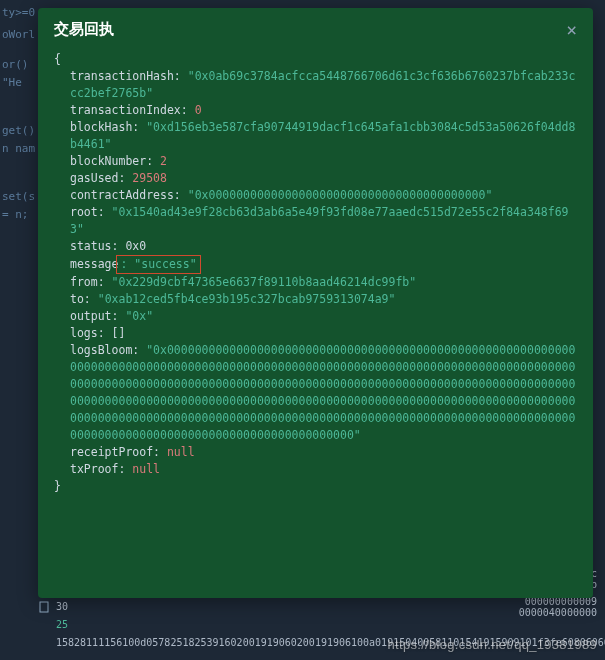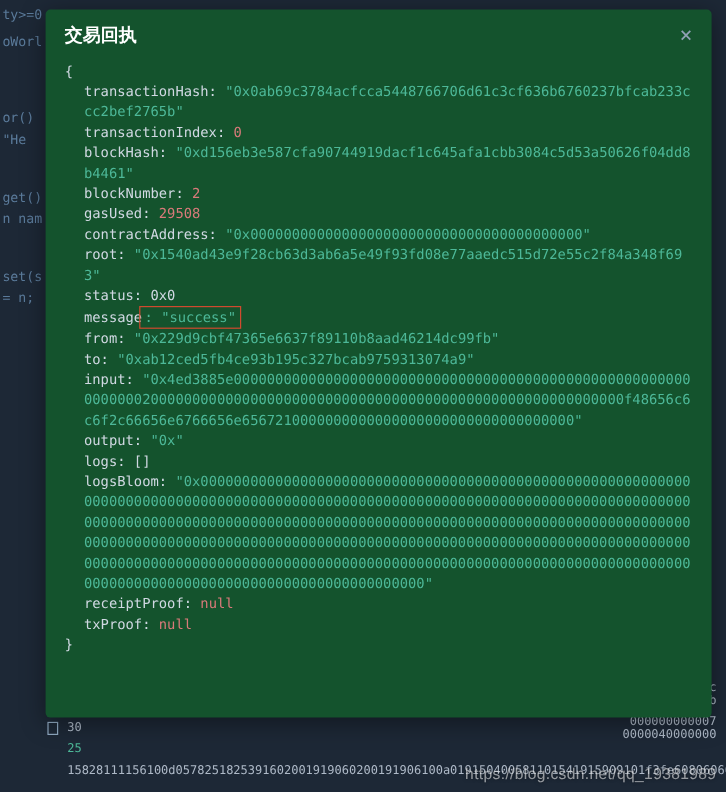--- a/index.html
+++ b/index.html
@@ -25,21 +25,21 @@
 .watermark{position:absolute;right:8px;bottom:8px;color:rgba(255,255,255,.55);font-size:13px;font-family:sans-serif;letter-spacing:.3px;text-shadow:0 0 3px rgba(0,0,0,.5);}
 .bt-txt{color:#aeb9c7;font-size:10px;white-space:nowrap;overflow:hidden;}
 .bt-right{position:absolute;right:8px;bottom:42px;color:#aeb9c7;font-size:10px;text-align:right;}
 </style>
 </head>
 <body>
 
 <div class="bg-code">
   <div class="line">ty&gt;=0</div>
   <div class="line" style="margin-top:4px">oWorl</div>
-  <div class="line" style="margin-top:46px">or()</div>
+  <div class="line" style="margin-top:12px">or()</div>
   <div class="line">"He</div>
   <div class="line" style="margin-top:30px">get()</div>
   <div class="line">n nam</div>
   <div class="line" style="margin-top:30px">set(s</div>
   <div class="line">= n;</div>
 </div>
 
 <div class="bottom-bg" style="bottom:2px;margin-left:34px;">
   <div class="row">
     <span class="ico"><svg viewBox="0 0 12 12">
@@ -68,21 +68,21 @@
   <div class="row" style="margin-left:18px">
     <span class="bt-txt" style="color:#4db898">25</span>
   </div>
   <div class="row" style="margin-left:18px">
     <span class="bt-txt">15828111156100d0578251825391602001919060200191906100a019150400581101541915909101f3fe60806060405234801</span>
   </div>
 </div>
 <div class="bt-right">
   <div>","type":"func</div>
   <div>","nonpayab</div>
-  <div style="margin-top:6px">000000000007</div>
+  <div style="margin-top:6px">000000000009</div>
   <div>0000040000000</div>
 </div>
 
 <div class="modal">
   <div class="modal-header">
     <span class="modal-title">交易回执</span>
     <span class="close-btn">×</span>
   </div>
   <div class="modal-body">
     <div class="brace">{</div>
@@ -91,21 +91,20 @@
     <div class="field"><span class="key">transactionIndex: </span><span class="num">0</span></div>
     <div class="field"><span class="key">blockHash: </span><span class="hex">"0xd156eb3e587cfa90744919dacf1c645afa1cbb3084c5d53a50626f04dd8b4461"</span></div>
     <div class="field"><span class="key">blockNumber: </span><span class="num">2</span></div>
     <div class="field"><span class="key">gasUsed: </span><span class="num">29508</span></div>
     <div class="field"><span class="key">contractAddress: </span><span class="hex">"0x0000000000000000000000000000000000000000"</span></div>
     <div class="field"><span class="key">root: </span><span class="hex">"0x1540ad43e9f28cb63d3ab6a5e49f93fd08e77aaedc515d72e55c2f84a348f693"</span></div>
     <div class="field"><span class="key">status: </span><span class="plain">0x0</span></div>
     <div class="field"><span class="key">message</span><span class="highlight-box"><span class="hex">: "success"</span></span></div>
     <div class="field"><span class="key">from: </span><span class="hex">"0x229d9cbf47365e6637f89110b8aad46214dc99fb"</span></div>
     <div class="field"><span class="key">to: </span><span class="hex">"0xab12ced5fb4ce93b195c327bcab9759313074a9"</span></div>
-    <div class="field"><span class="key">input: </span><span class="hex">"0x4ed3885e000000000000000000000000000000000000000000000000000000000000002000000000000000000000000000000000000000000000000000000000f48656c6c6f2c66656e6766656e6567210000000000000000000000000000000000"</span></div>
     <div class="field"><span class="key">output: </span><span class="hex">"0x"</span></div>
     <div class="field"><span class="key">logs: </span><span class="plain">[]</span></div>
     <div class="field"><span class="key">logsBloom: </span><span class="hex">"0x00000000000000000000000000000000000000000000000000000000000000000000000000000000000000000000000000000000000000000000000000000000000000000000000000000000000000000000000000000000000000000000000000000000000000000000000000000000000000000000000000000000000000000000000000000000000000000000000000000000000000000000000000000000000000000000000000000000000000000000000000000000000000000000000000000000"</span></div>
     <div class="field"><span class="key">receiptProof: </span><span class="null">null</span></div>
     <div class="field"><span class="key">txProof: </span><span class="null">null</span></div>
 
     <div class="brace">}</div>
   </div>
 </div>
 

